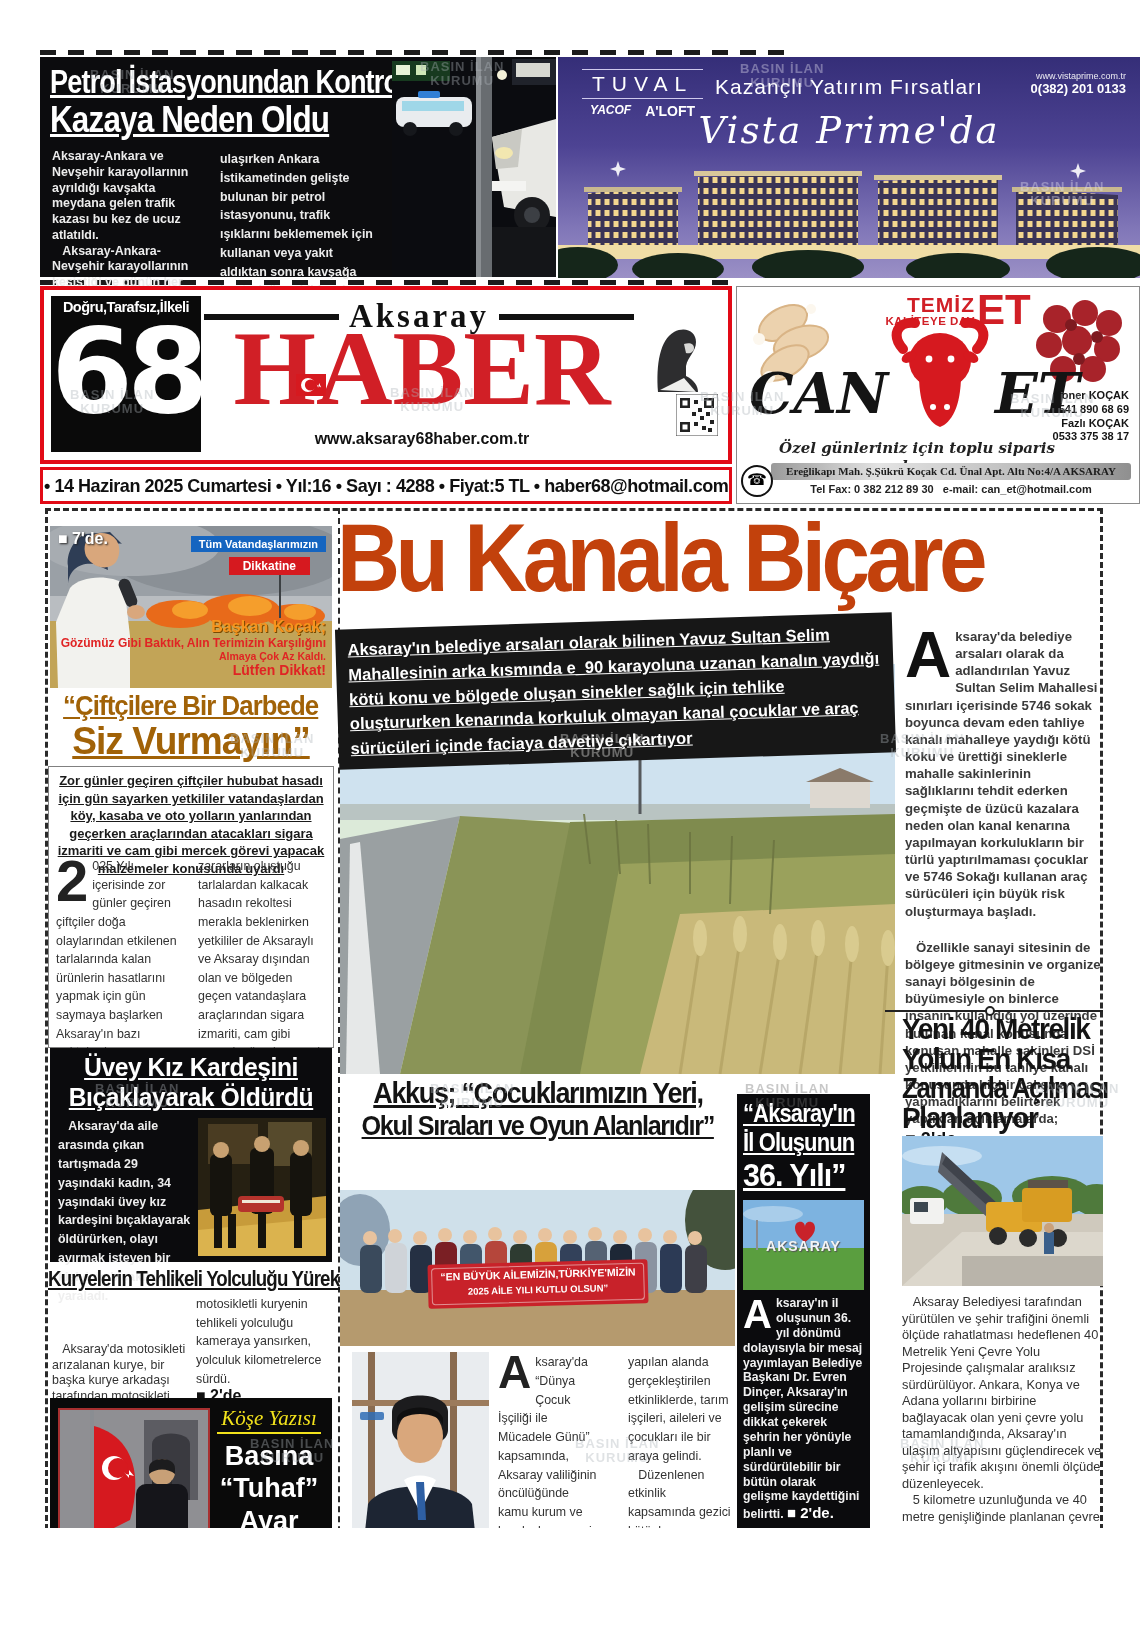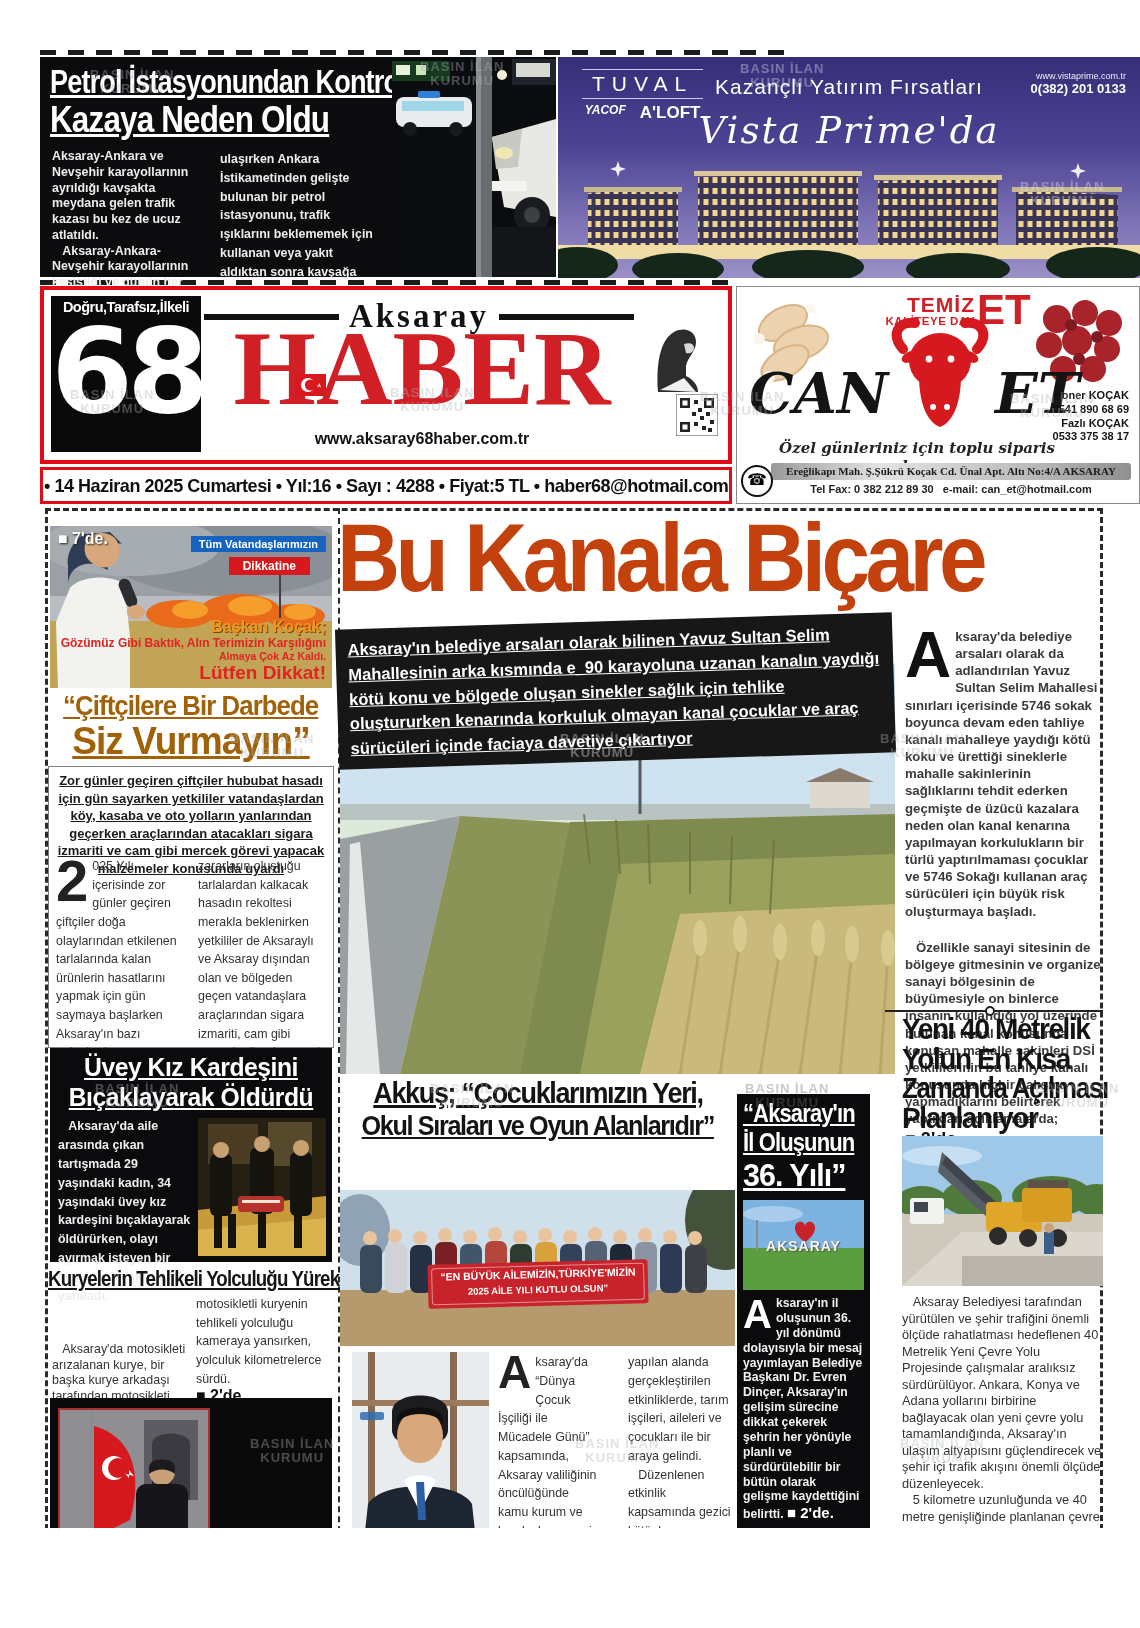--- a/index.html
+++ b/index.html
@@ -167,21 +167,21 @@
       <rect x="100" y="124" width="34" height="10" fill="#f4f4f2"></rect>
       <rect x="100" y="170" width="64" height="50" fill="#141518"></rect>
     </svg>
   </div>
 
   <div id="vista" class="abs">
     <div class="abs" style="left:24px;top:12px;text-align:center;">
       <div class="tuval">TUVAL</div>
       <div style="display:flex;gap:14px;justify-content:center;margin-top:4px;">
         <span style="font-size:12px;font-style:italic;font-weight:bold;">YACOF</span>
-        <span style="font-size:17px;font-weight:bold;text-align:right;">A'LOFT</span>
+        <span style="font-size:14px;font-weight:bold;text-align:right;">A'LOFT</span>
       </div>
     </div>
     <div class="abs" style="left:0;right:0;top:18px;text-align:center;font-size:21px;letter-spacing:1px;">Kazançlı Yatırım Fırsatları</div>
     <div class="abs script" style="left:0;right:0;top:52px;text-align:center;">Vista Prime'da</div>
     <div class="abs" style="right:14px;top:14px;text-align:right;">
       <div style="font-size:9px;opacity:.9;">www.vistaprime.com.tr</div>
       <div style="font-size:13px;font-weight:bold;">0(382) 201 0133</div>
     </div>
     <svg class="abs" style="left:0;top:96px;" width="582" height="125" viewBox="0 0 582 125">
       <defs>
@@ -365,21 +365,21 @@
       <rect x="72" y="52" width="12" height="30" rx="6" fill="#2b2d31" transform="rotate(-22 78 67)"></rect>
       <ellipse cx="86" cy="86" rx="9" ry="7" fill="#d9a77c"></ellipse>
     </svg>
     <div class="abs pageref" style="left:8px;top:4px;color:#fff;font-size:16px;text-shadow:1px 1px 2px #222;">■ 7'de.</div>
     <div class="abs" style="right:6px;top:10px;background:#1565c0;color:#fff;font-weight:bold;font-size:11px;padding:2px 8px;">Tüm Vatandaşlarımızın</div>
     <div class="abs" style="right:22px;top:31px;background:#d6191f;color:#fff;font-weight:bold;font-size:12px;padding:2px 14px;">Dikkatine</div>
     <div class="abs" style="right:6px;top:92px;text-align:right;">
       <div style="color:#f7941d;font-weight:bold;font-size:16px;text-shadow:1px 1px 0 #7a4a00;">Başkan Koçak;</div>
       <div style="color:#e02424;font-weight:bold;font-size:12px;">Gözümüz Gibi Baktık, Alın Terimizin Karşılığını</div>
       <div style="color:#e02424;font-weight:bold;font-size:10.5px;">Almaya Çok Az Kaldı.</div>
-      <div style="color:#e02424;font-weight:bold;font-size:19px;">Lütfen Dikkat!</div>
+      <div style="color:#e02424;font-weight:bold;font-size:14px;">Lütfen Dikkat!</div>
     </div>
   </div>
   <div id="farm-head" class="abs">
     <div><span class="l1 condc u" style="transform:scaleX(.92);">“Çiftçilere Bir Darbede</span></div>
     <div><span class="l2 condc u" style="transform:scaleX(.95);">Siz Vurmayın”</span></div>
   </div>
   <div id="farm-box" class="abs"></div>
   <div id="farm-deck" class="abs">Zor günler geçiren çiftçiler hububat hasadı için gün sayarken yetkililer vatandaşlardan köy, kasaba ve oto yolların yanlarından geçerken araçlarından atacakları sigara izmariti ve cam gibi mercek görevi yapacak malzemeler konusunda uyardı</div>
   <div class="abs" style="left:56px;top:856px;width:130px;">
     <span class="dropcap" style="font-size:58px;">2</span>
@@ -449,20 +449,26 @@
       <circle cx="54" cy="58" r="12" fill="#fff"></circle>
         <circle cx="58" cy="58" r="10" fill="#d6191f"></circle>
       <path d="M66,64 l8,2 -5,-6 0,8 -5,-6 z" fill="#fff"></path>
       <circle cx="102" cy="62" r="13" fill="#c8a077"></circle>
       <path d="M89,58 C89,46 115,46 115,58 L115,64 C108,58 96,58 89,64 Z" fill="#1c1c1e"></path>
       <path d="M92,70 C96,80 108,80 112,70 L112,78 C106,86 98,86 92,78 Z" fill="#2a2a2c"></path>
       <rect x="76" y="74" width="52" height="70" rx="10" fill="#15151a"></rect>
       <rect x="80" y="144" width="20" height="24" fill="#2c3a55"></rect>
         <rect x="104" y="144" width="20" height="24" fill="#2c3a55"></rect>
     </svg>
+    <div class="abs" style="left:160px;top:8px;width:118px;text-align:center;">
+      <span class="kicker">Köşe Yazısı</span>
+      <div class="t" style="margin-top:6px;">Basına</div>
+      <div class="t">“Tuhaf”</div>
+      <div class="t">Ayar</div>
+    </div>
     <div class="abs" style="left:162px;top:146px;text-align:left;border-top:2px solid #f2e21c;border-bottom:2px solid #f2e21c;padding:2px 2px;">
       <div class="a1">Nazmi</div>
       <div class="a2">ÇALIŞKAN</div>
     </div>
     <div class="abs big" style="left:226px;top:148px;">2'de</div>
   </div>
 
   <div id="mainhl" class="abs">
     <span class="t cond" style="transform:scaleX(.9);">Bu Kanala Biçare</span>
   </div>

